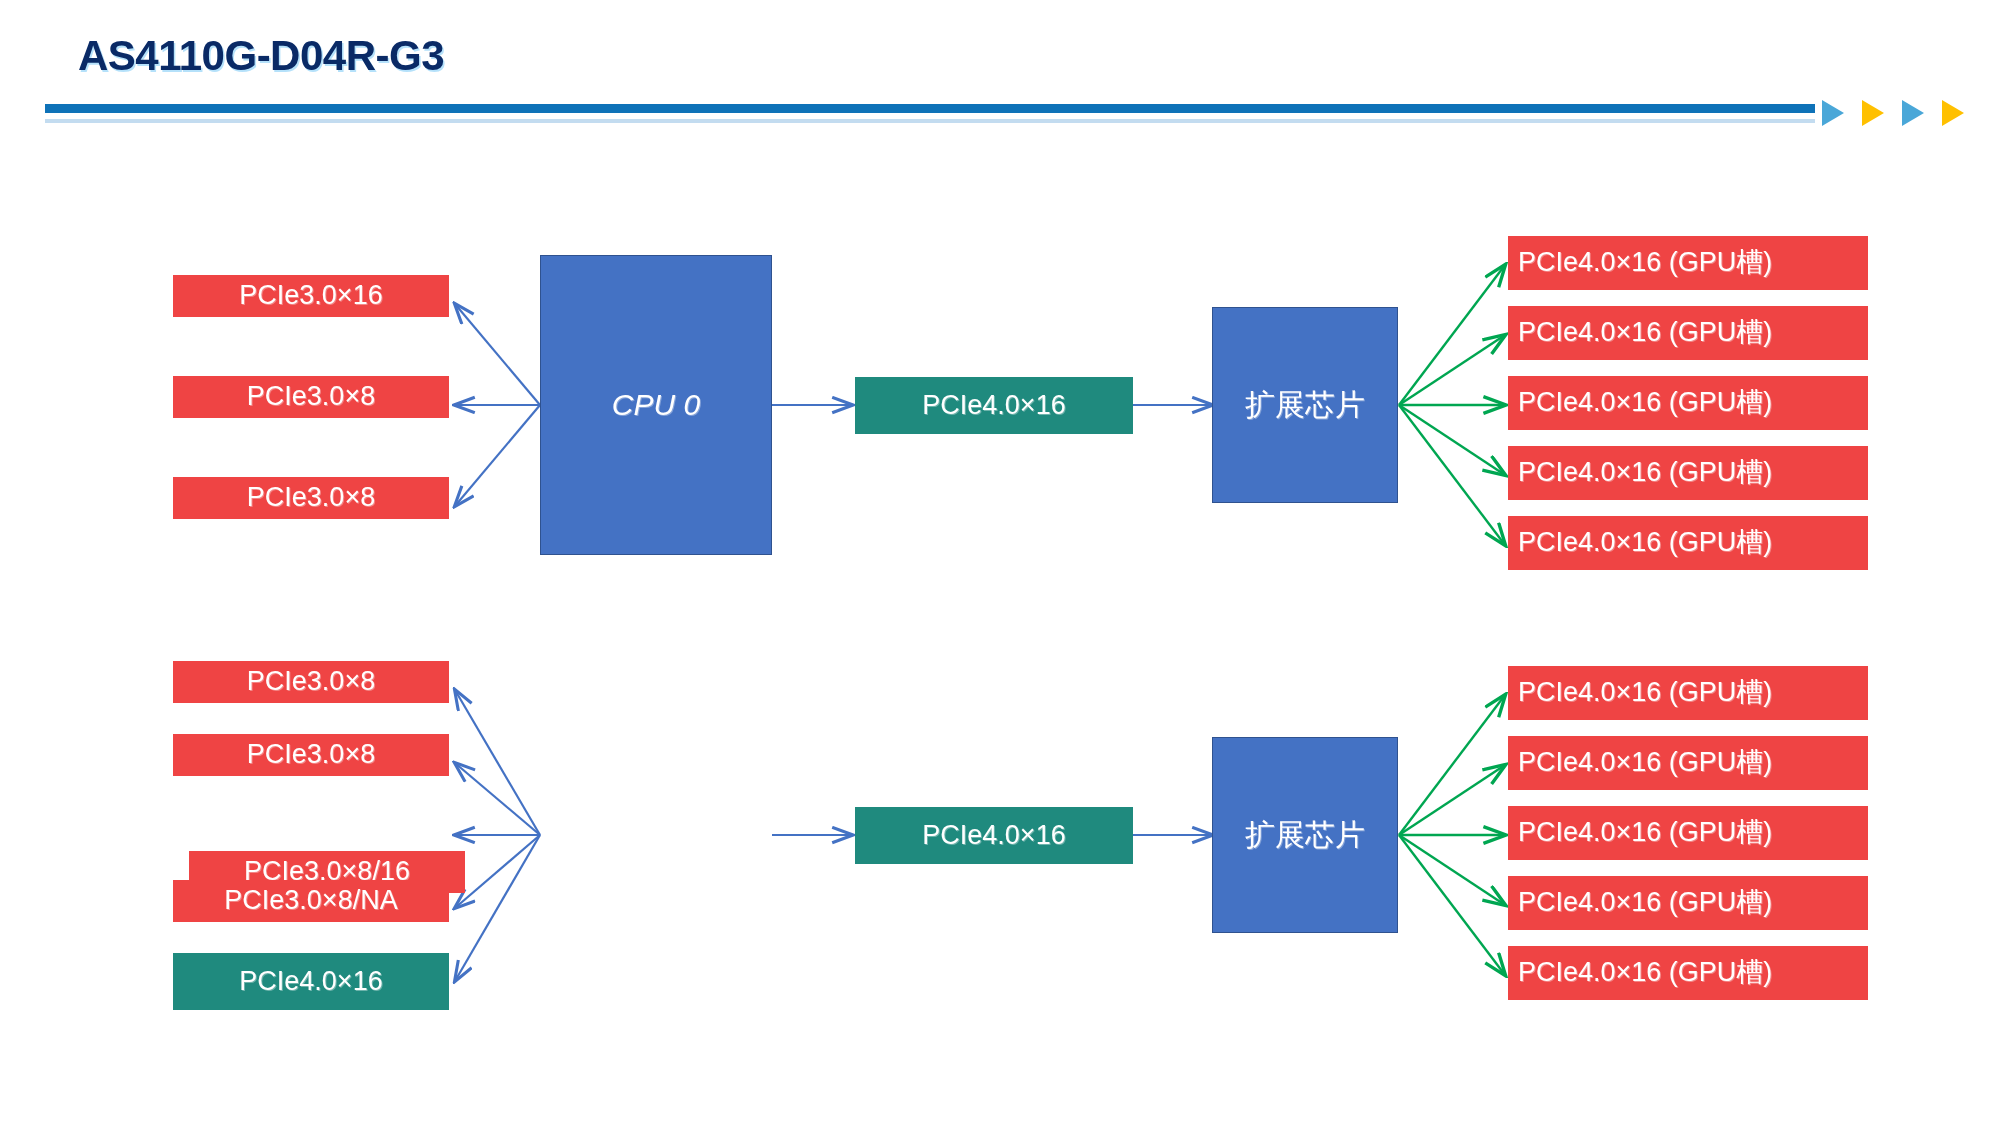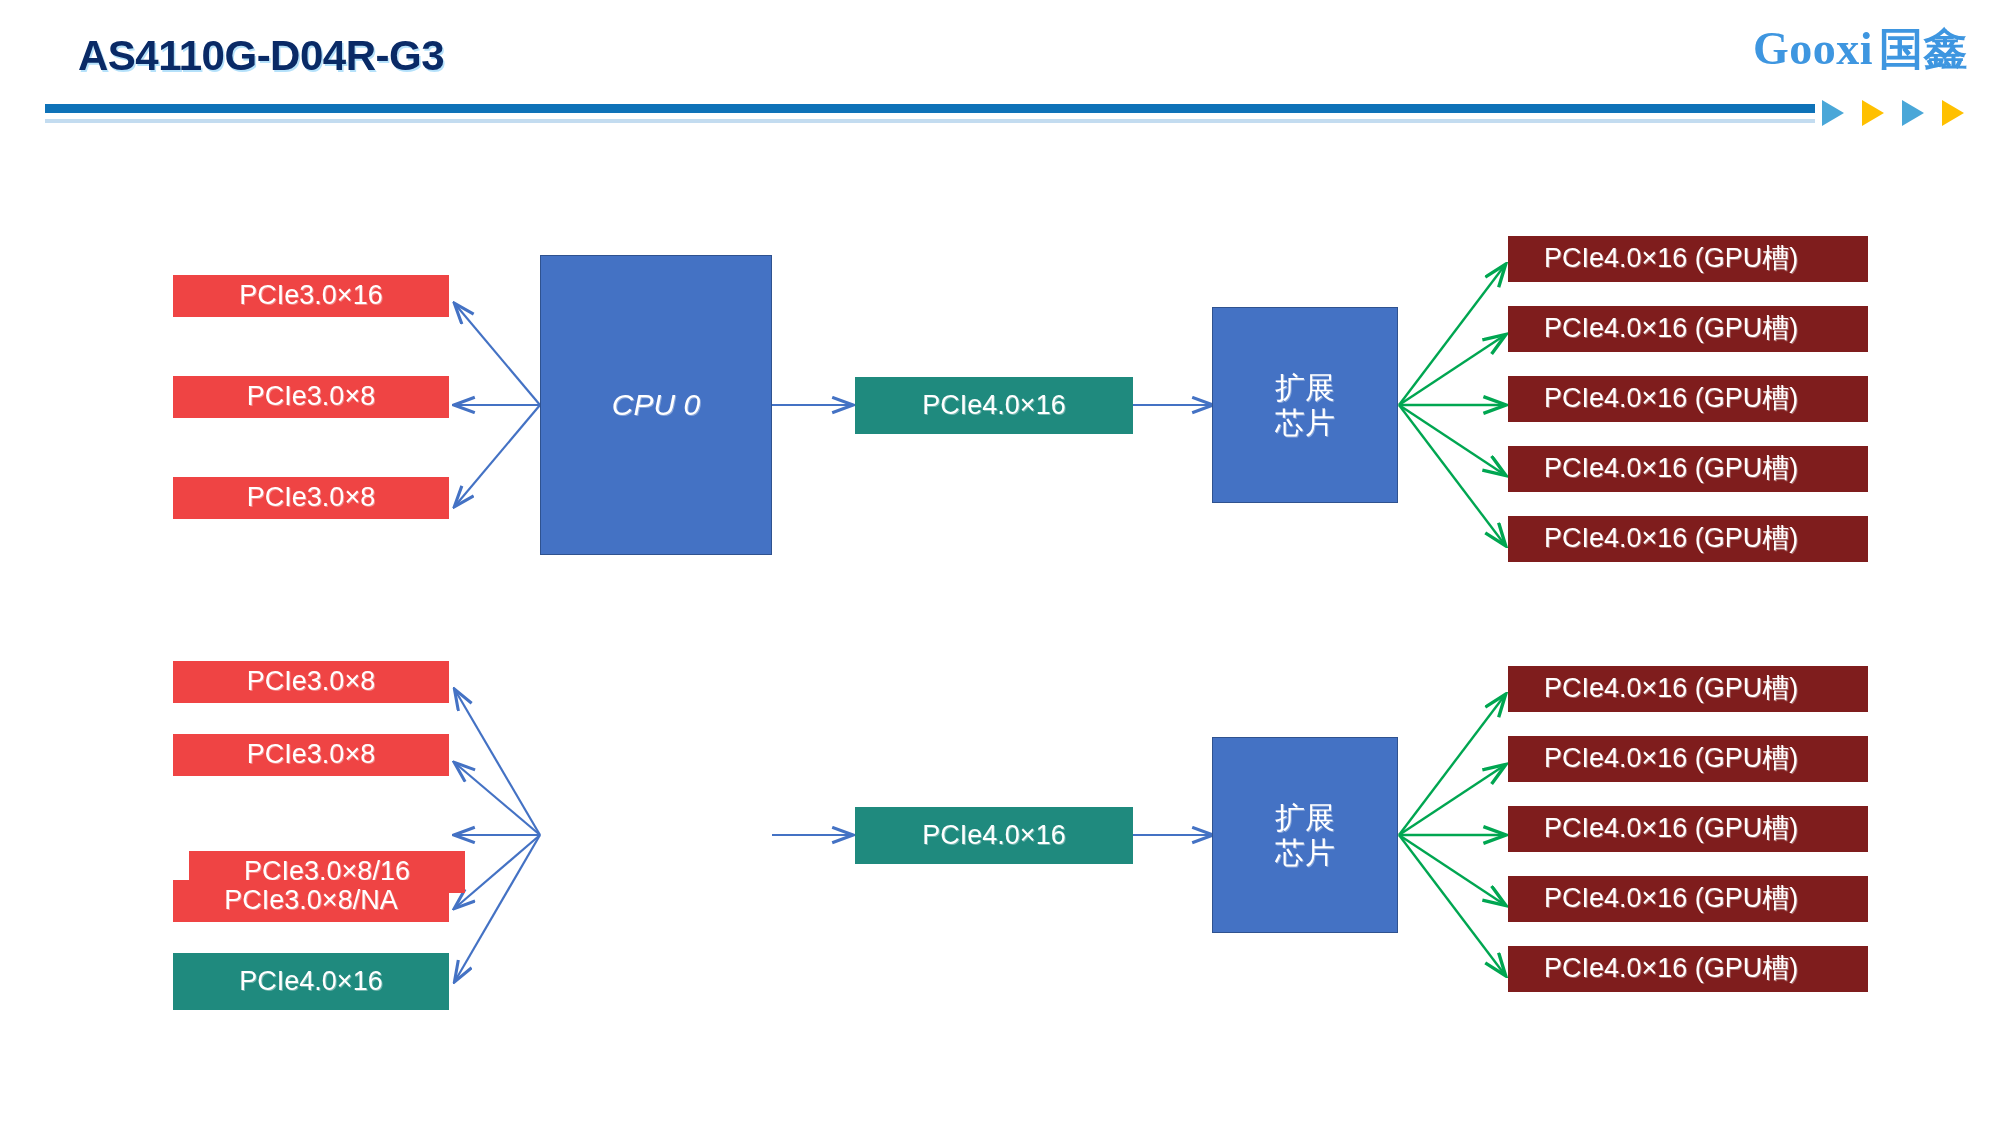--- a/index.html
+++ b/index.html
@@ -111,52 +111,49 @@
     background: #ef4444;
     height: 42px;
   }
   .node-teal {
     justify-content: center;
     background: #1F8A7E;
     height: 57px;
   }
   .node-gpu {
     justify-content: flex-start;
-    padding-left: 36px;
-    background: #7f1d1d;
-    height: 46px;
+    padding-left: 10px;
+    background: #ef4444;
+    height: 54px;
   }
   .node-cpu {
     justify-content: center;
     background: #4472C4;
     border: 1.5px solid #2F528F;
     font-size: 30px;
   }
   .node-chip {
     justify-content: center;
     text-align: left;
     background: #4472C4;
     border: 1.5px solid #2F528F;
     font-size: 30px;
-    flex-direction: column;
+    flex-direction: row;
   }
   .node-chip span { display: block; }
 </style>
 </head>
 <body>
 
 <div id="slide">
 
   <div id="page-title">AS4110G-D04R-G3</div>
   <div id="header-rule-thick"></div>
   <div id="header-rule-thin"></div>
 
-  <div id="brand-logo">
-    <span class="logo-text">Gooxi</span><span class="logo-text logo-cn">国鑫</span>
-  </div>
   <div id="logo-triangles">
     <span class="tri tri-blue"></span>
     <span class="tri tri-orange"></span>
     <span class="tri tri-blue"></span>
     <span class="tri tri-orange"></span>
   </div>
 
   <svg id="wires" viewBox="0 0 2004 1127">
     <defs>
       <marker id="ahb" markerWidth="11" markerHeight="11" refX="9.5" refY="4" orient="auto" markerUnits="strokeWidth">

